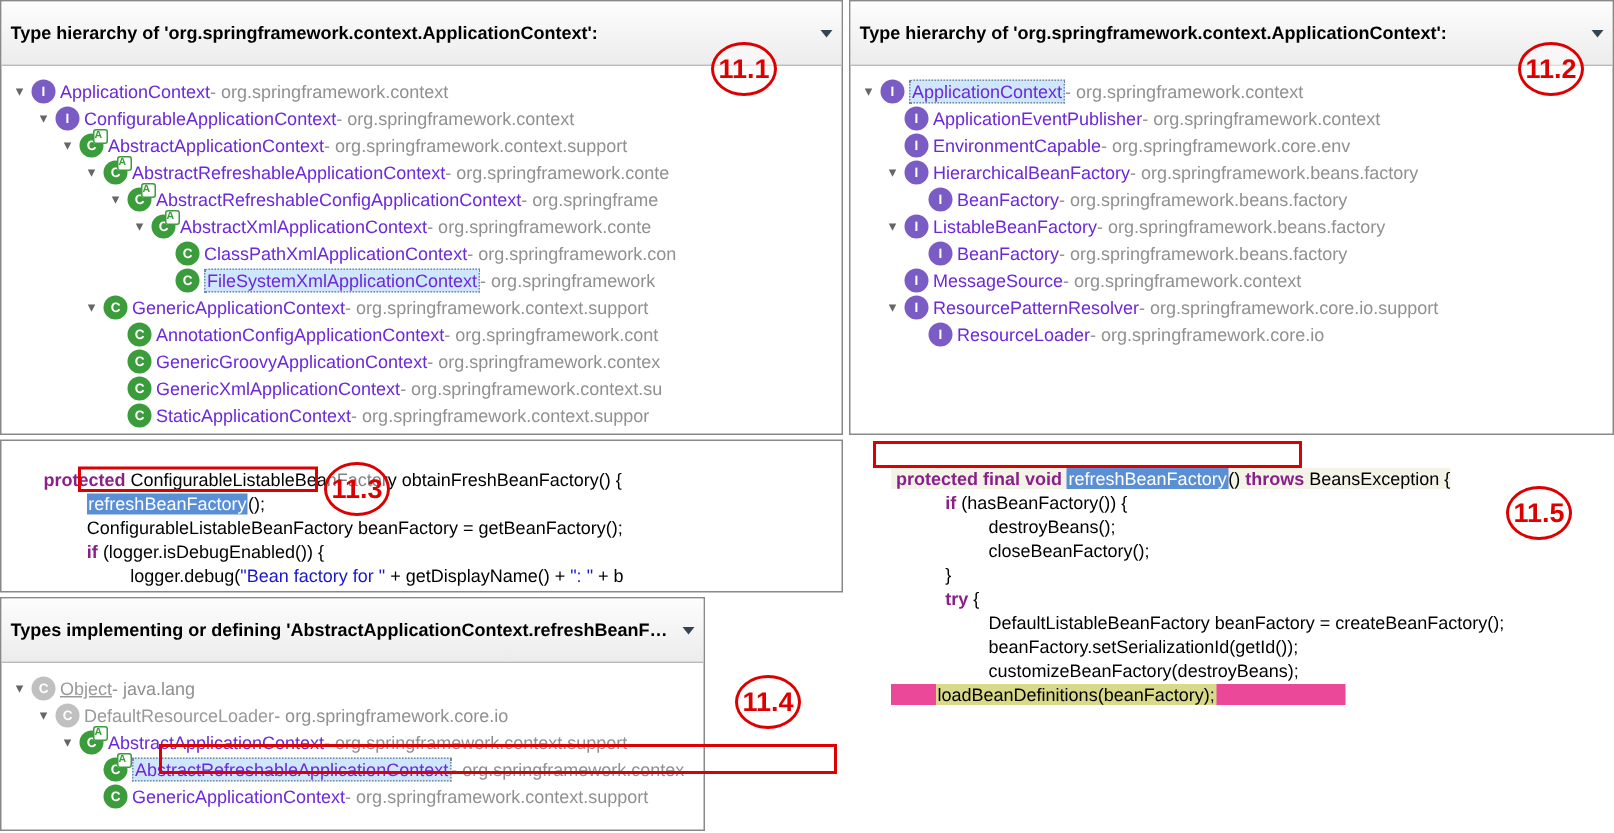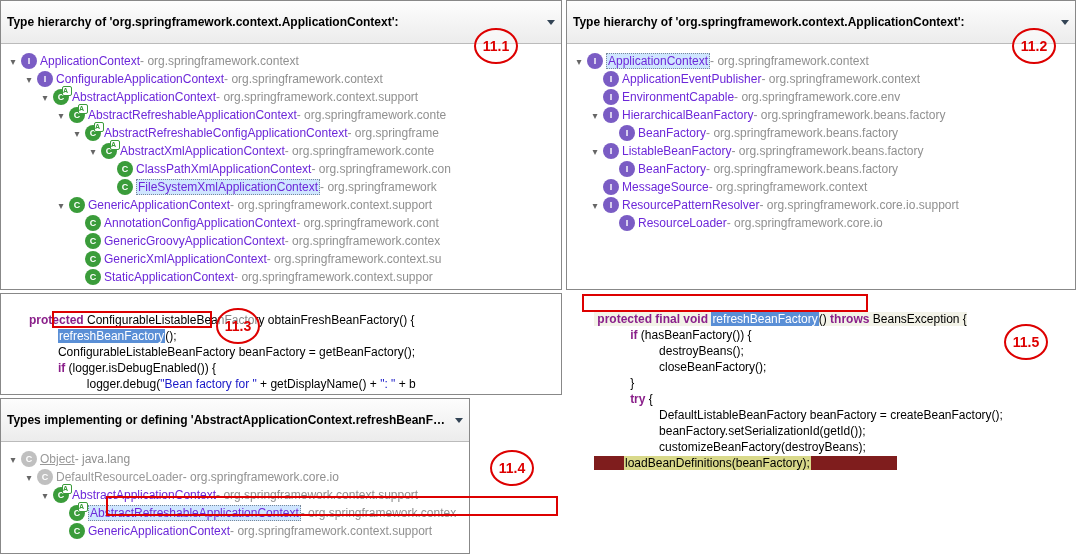--- a/index.html
+++ b/index.html
@@ -15,29 +15,29 @@
 .arrow{color:#666;cursor:pointer;font-size:10px}
 .ico{width:16px;height:16px;border-radius:50%;display:inline-flex;align-items:center;justify-content:center;font-size:9px;font-weight:bold;color:#fff;margin-right:3px;flex:0 0 16px;font-family:Arial}
 .ico-i{background:#7a5cc4}
 .ico-c{background:#3a9c3a}
 .ico-ca{background:#3a9c3a;position:relative}
 .ico-ca::after{content:"A";position:absolute;top:-3px;right:-3px;background:#fff;color:#3a9c3a;font-size:7px;border:1px solid #3a9c3a;width:8px;height:8px;line-height:7px;border-radius:2px}
 .ico-cg{background:#c0c0c0}
 .nm{color:#6d28d9}
 .sel{background:#cfe6ff;border:1px dotted #789;padding:0 1px}
 .pk{color:#909090}
-.annot{position:absolute;border:2px solid #d00;border-radius:50%;color:#d00;font-weight:bold;font-size:14px;display:flex;align-items:center;justify-content:center;background:rgba(255,255,255,.5);pointer-events:none}
+.annot{position:absolute;border:2px solid #d00;border-radius:50%;color:#d00;font-weight:bold;font-size:18px;display:flex;align-items:center;justify-content:center;background:rgba(255,255,255,.5);pointer-events:none}
 .redbox{position:absolute;border:2px solid #d00;pointer-events:none}
 .code{font-family:Consolas,monospace;font-size:12px;white-space:pre;padding:2px 28px;line-height:16px}
 .kw{color:#8a1f8a;font-weight:bold}
 .str{color:#1818c8}
 .hlmeth{background:#5a8fd6;color:#fff;padding:0 1px}
 .hlcall{background:#d9d98a;padding:0 1px}
 .lnbg{background:#f3f3e8}
-.declbg{background:#7f1d1d}
+.declbg{background:#ec4899}
 </style>
 </head>
 <body>
 
 <div class="panel" style="left:0;top:0;width:562px;height:290px">
   <div class="header">
     <span class="title"><span>Type hierarchy of '</span><b>org.springframework.context.ApplicationContext</b><span>':</span></span>
     <span class="tri"></span>
   </div>
   <div class="tree" id="tree1">

